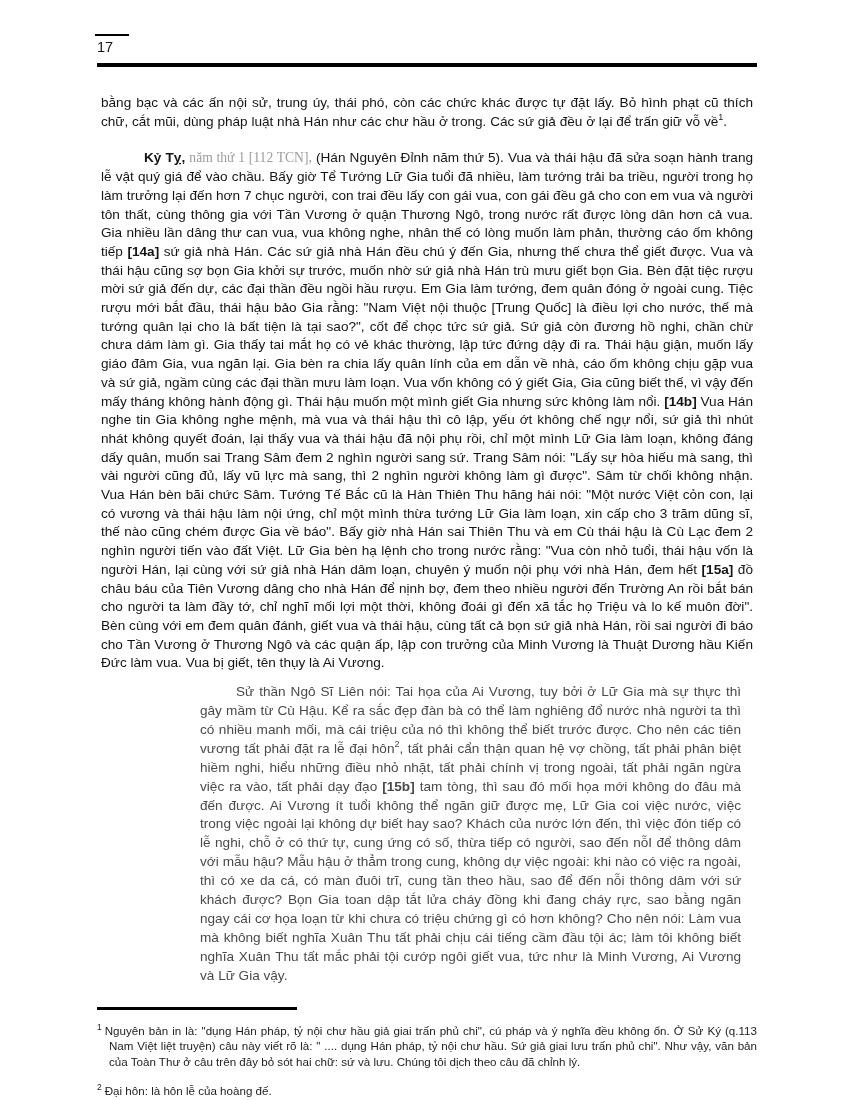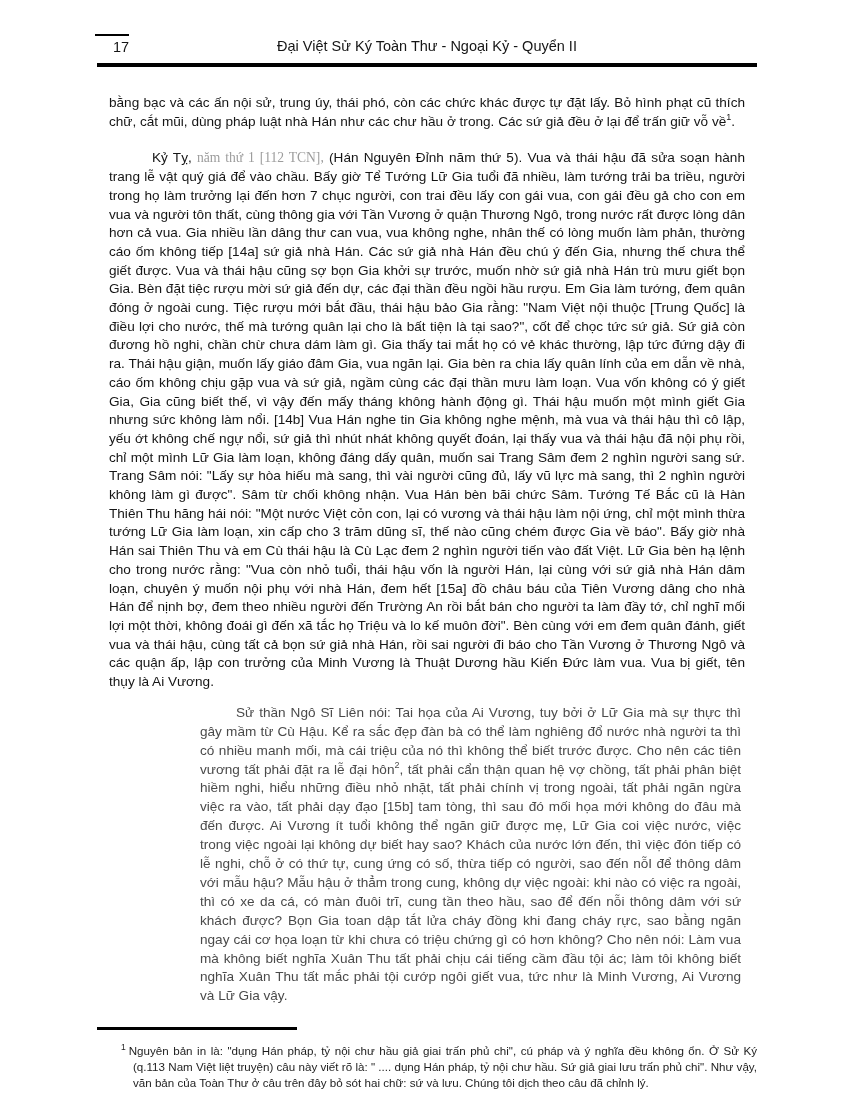--- a/index.html
+++ b/index.html
@@ -14,79 +14,80 @@
     width:850px;height:1100px;
     box-sizing:border-box;
     padding:38px 93px 0 97px;
     background:#ffffff;
     color:var(--ink);
     font-family:"Liberation Sans","DejaVu Sans",sans-serif;
     overflow:hidden;
   }
   .edge-mark{position:absolute;left:95px;top:34px;width:34px;height:2px;background:var(--rule);}
   .header{position:relative;height:20px;font-size:14.5px;}
-  .pageno{position:absolute;left:16px;top:1px;}
+  .pageno{position:absolute;left:0;top:1px;}
   .title{display:block;text-align:center;}
   .rule{height:4px;background:var(--rule);margin-top:5px;}
   .body-para{
-    margin:12px;
+    margin:4px;
     text-align:justify;
     font-size:13.6px;
     line-height:18.7px;
   }
   .first{margin-top:27px;}
   .indent{text-indent:43px;margin-top:18px;}
-  .seg-bold{font-weight:normal;}
+  .seg-bold{font-weight:bold;}
   .seg-muted{color:var(--muted);font-family:Liberation Serif, serif;}
   .seg-sup{font-size:9px;vertical-align:super;line-height:0;}
   .quote{
     margin:10px 16px 0 103px;
     text-align:justify;
     text-indent:36px;
     color:var(--quote);
     font-size:13.6px;
     line-height:18.9px;
   }
   .fn-rule{width:200px;height:3px;background:var(--rule);margin-top:21px;}
   .footnote{
     margin-top:13px;
     font-size:11.6px;
     line-height:15.8px;
     text-align:justify;
     padding-left:12px;
     text-indent:-12px;
     color:#1d1d1d;
-    margin-left:24px;
   }
   .fn-marker{font-size:8.5px;vertical-align:super;line-height:0;margin-right:3px;}
 </style>
 </head>
 <body>
 
 <div class="page">
 
   <div class="edge-mark"></div>
 
   <header class="header">
     <span class="pageno">17</span>
-    <span class="title">Đại Việt Sử Ký Toàn Thư - Ngoại Kỷ - Quyển II</span>
   </header>
 
   <div class="rule"></div>
 
   <main>
     <p class="body-para first"><span>bằng bạc và các ấn nội sử, trung úy, thái phó, còn các chức khác được tự đặt lấy.  Bỏ hình phạt cũ thích chữ, cắt mũi, dùng pháp luật nhà Hán như các chư hầu ở trong.  Các sứ giả đều ở lại để trấn giữ vỗ về</span><span class="seg-sup">1</span><span>.</span></p>
 
     <p class="body-para indent"><span class="seg-bold">Kỷ Tỵ,</span><span> </span><span class="seg-muted">năm thứ 1 [112 TCN],</span><span> (Hán Nguyên Đỉnh năm thứ 5).  Vua và thái hậu đã sửa soạn hành trang lễ vật quý giá để vào chầu.  Bấy giờ Tể Tướng Lữ Gia tuổi đã nhiều, làm tướng trải ba triều, người trong họ làm trưởng lại đến hơn 7 chục người, con trai đều lấy con gái vua, con gái đều gả cho con em vua và người tôn thất, cùng thông gia với Tần Vương ở quận Thương Ngô, trong nước rất được lòng dân hơn cả vua.  Gia nhiều lần dâng thư can vua, vua không nghe, nhân thế có lòng muốn làm phản, thường cáo ốm không tiếp </span><span class="seg-bold">[14a]</span><span> sứ giả nhà Hán.  Các sứ giả nhà Hán đều chú ý đến Gia, nhưng thế chưa thể giết được.  Vua và thái hậu cũng sợ bọn Gia khởi sự trước, muốn nhờ sứ giả nhà Hán trù mưu giết bọn Gia.  Bèn đặt tiệc rượu mời sứ giả đến dự, các đại thần đều ngồi hầu rượu.  Em Gia làm tướng, đem quân đóng ở ngoài cung.  Tiệc rượu mới bắt đầu, thái hậu bảo Gia rằng: "Nam Việt nội thuộc [Trung Quốc] là điều lợi cho nước, thế mà tướng quân lại cho là bất tiện là tại sao?", cốt để chọc tức sứ giả.  Sứ giả còn đương hồ nghi, chần chừ chưa dám làm gì.  Gia thấy tai mắt họ có vẻ khác thường, lập tức đứng dậy đi ra.  Thái hậu giận, muốn lấy giáo đâm Gia, vua ngăn lại.  Gia bèn ra chia lấy quân lính của em dẫn về nhà, cáo ốm không chịu gặp vua và sứ giả, ngầm cùng các đại thần mưu làm loạn.  Vua vốn không có ý giết Gia, Gia cũng biết thế, vì vậy đến mấy tháng không hành động gì.  Thái hậu muốn một mình giết Gia nhưng sức không làm nổi.  </span><span class="seg-bold">[14b]</span><span> Vua Hán nghe tin Gia không nghe mệnh, mà vua và thái hậu thì cô lập, yếu ớt không chế ngự nổi, sứ giả thì nhút nhát không quyết đoán, lại thấy vua và thái hậu đã nội phụ rồi, chỉ một mình Lữ Gia làm loạn, không đáng dấy quân, muốn sai Trang Sâm đem 2 nghìn người sang sứ.  Trang Sâm nói: "Lấy sự hòa hiếu mà sang, thì vài người cũng đủ, lấy vũ lực mà sang, thì 2 nghìn người không làm gì được".  Sâm từ chối không nhận.  Vua Hán bèn bãi chức Sâm.  Tướng Tế Bắc cũ là Hàn Thiên Thu hăng hái nói: "Một nước Việt cỏn con, lại có vương và thái hậu làm nội ứng, chỉ một mình thừa tướng Lữ Gia làm loạn, xin cấp cho 3 trăm dũng sĩ, thế nào cũng chém được Gia về báo".  Bấy giờ nhà Hán sai Thiên Thu và em Cù thái hậu là Cù Lạc đem 2 nghìn người tiến vào đất Việt.  Lữ Gia bèn hạ lệnh cho trong nước rằng: "Vua còn nhỏ tuổi, thái hậu vốn là người Hán, lại cùng với sứ giả nhà Hán dâm loạn, chuyên ý muốn nội phụ với nhà Hán, đem hết </span><span class="seg-bold">[15a]</span><span> đồ châu báu của Tiên Vương dâng cho nhà Hán để nịnh bợ, đem theo nhiều người đến Trường An rồi bắt bán cho người ta làm đầy tớ, chỉ nghĩ mối lợi một thời, không đoái gì đến xã tắc họ Triệu và lo kế muôn đời".  Bèn cùng với em đem quân đánh, giết vua và thái hậu, cùng tất cả bọn sứ giả nhà Hán, rồi sai người đi báo cho Tần Vương ở Thương Ngô và các quận ấp, lập con trưởng của Minh Vương là Thuật Dương hầu Kiến Đức làm vua.  Vua bị giết, tên thụy là Ai Vương.</span></p>
 
     <div class="quote"><span>Sử thần Ngô Sĩ Liên nói: Tai họa của Ai Vương, tuy bởi ở Lữ Gia mà sự thực thì gây mầm từ Cù Hậu.  Kể ra sắc đẹp đàn bà có thể làm nghiêng đổ nước nhà người ta thì có nhiều manh mối, mà cái triệu của nó thì không thể biết trước được.  Cho nên các tiên vương tất phải đặt ra lễ đại hôn</span><span class="seg-sup">2</span><span>, tất phải cẩn thận quan hệ vợ chồng, tất phải phân biệt hiềm nghi, hiểu những điều nhỏ nhặt, tất phải chính vị trong ngoài, tất phải ngăn ngừa việc ra vào, tất phải dạy đạo </span><span class="seg-bold">[15b]</span><span> tam tòng, thì sau đó mối họa mới không do đâu mà đến được.  Ai Vương ít tuổi không thể ngăn giữ được mẹ, Lữ Gia coi việc nước, việc trong việc ngoài lại không dự biết hay sao?  Khách của nước lớn đến, thì việc đón tiếp có lễ nghi, chỗ ở có thứ tự, cung ứng có số, thừa tiếp có người, sao đến nỗI để thông dâm với mẫu hậu?  Mẫu hậu ở thẳm trong cung, không dự việc ngoài: khi nào có việc ra ngoài, thì có xe da cá, có màn đuôi trĩ, cung tần theo hầu, sao để đến nỗi thông dâm với sứ khách được?  Bọn Gia toan dập tắt lửa cháy đồng khi đang cháy rực, sao bằng ngăn ngay cái cơ họa loạn từ khi chưa có triệu chứng gì có hơn không?  Cho nên nói: Làm vua mà không biết nghĩa Xuân Thu tất phải chịu cái tiếng cầm đầu tội ác; làm tôi không biết nghĩa Xuân Thu tất mắc phải tội cướp ngôi giết vua, tức như là Minh Vương, Ai Vương và Lữ Gia vậy.</span></div>
   </main>
 
   <footer>
     <div class="fn-rule"></div>
 
     <div class="footnote">
       <span class="fn-marker">1</span><span class="fn-text">Nguyên bản in là: "dụng Hán pháp, tỷ nội chư hầu giả giai trấn phủ chi", cú pháp và ý nghĩa đều không ổn.  Ở Sử Ký (q.113 Nam Việt liệt truyện) câu này viết rõ là: " .... dụng Hán pháp, tỷ nội chư hầu.  Sứ giả giai lưu trấn phủ chi".  Như vậy, văn bản của Toàn Thư ở câu trên đây bỏ sót hai chữ: sứ và lưu.  Chúng tôi dịch theo câu đã chỉnh lý.</span>
     </div>
 
+    <div class="footnote">
+      <span class="fn-marker">2</span><span class="fn-text">Đại hôn: là hôn lễ của hoàng đế.</span>
+    </div>
   </footer>
 
 </div>
 
 </body></html>

